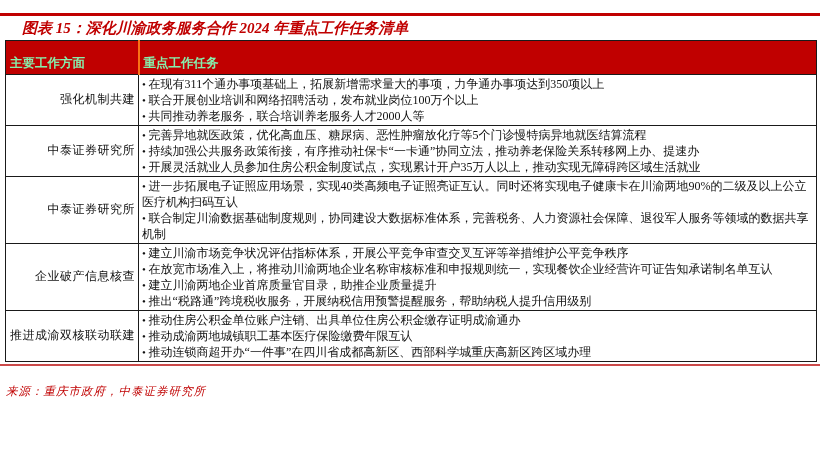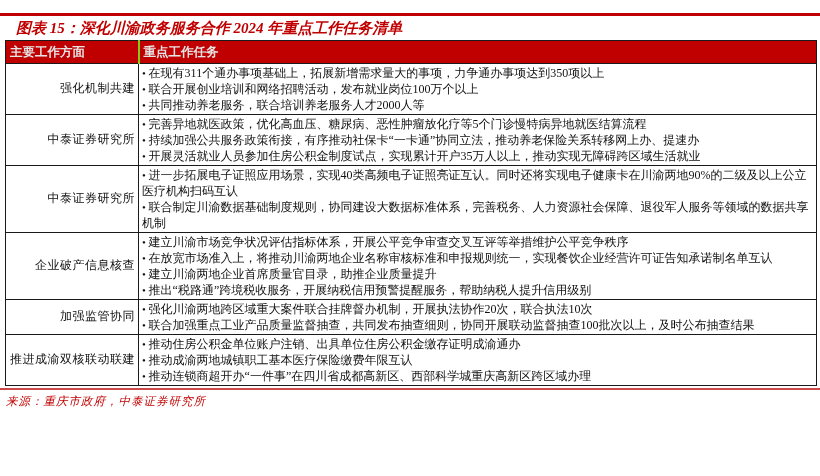--- a/index.html
+++ b/index.html
@@ -17,39 +17,39 @@
     margin-top: 13px;
     height: 3px;
     background: var(--accent, #C00000);
   }
   .chart-title {
     color: var(--accent, #C00000);
     font-weight: bold;
     font-style: italic;
     font-size: 15px;
     line-height: 18px;
-    padding: 3px 6px 3px 16px;
+    padding: 3px 6px 3px 22px;
   }
   table.task-table {
     border-collapse: collapse;
     table-layout: fixed;
     width: 812px;
     margin: 0 4px 0 5px;
   }
   table.task-table col.c1 { width: 133px; }
   table.task-table th {
     background: var(--accent, #C00000);
-    color: #e5e5e5;
+    color: #86efac;
     font-size: 12.5px;
     font-weight: bold;
     text-align: left;
-    padding: 3px 4px 2px 4px;
+    padding: 14px 4px 2px 4px;
     border: 1px solid #1a1a1a;
   }
-  table.task-table th + th { border-left: 2px solid #84cc16; }
+  table.task-table th + th { border-left: 2px solid #f97316; }
   table.task-table td {
     border: 1px solid #1a1a1a;
     font-size: 12px;
     line-height: 16px;
     padding: 1px 3px;
     vertical-align: middle;
   }
   td.aspect {
     text-align: right;
     letter-spacing: 0.5px;
@@ -59,21 +59,21 @@
   .bullet { font-size: 11px; }
   .bottom-rule {
     height: 2px;
     background: #cc4a4a;
     margin-top: 2px;
   }
   .source-note {
     color: var(--accent, #C00000);
     font-style: italic;
     font-size: 11.5px;
-    padding: 4px 0 0 6px;
+    padding: 18px 0 0 6px;
     letter-spacing: 1px;
   }
 </style>
 </head>
 <body>
 
 <div class="page">
   <div class="top-rule"></div>
   <div class="chart-title">图表 15：深化川渝政务服务合作 2024 年重点工作任务清单</div>
 
@@ -115,27 +115,20 @@
         <tr>
           <td class="aspect">企业破产信息核查</td>
           <td class="tasks">
             <div class="task"><span class="bullet">• </span>建立川渝市场竞争状况评估指标体系，开展公平竞争审查交叉互评等举措维护公平竞争秩序</div>
             <div class="task"><span class="bullet">• </span>在放宽市场准入上，将推动川渝两地企业名称审核标准和申报规则统一，实现餐饮企业经营许可证告知承诺制名单互认</div>
             <div class="task"><span class="bullet">• </span>建立川渝两地企业首席质量官目录，助推企业质量提升</div>
             <div class="task"><span class="bullet">• </span>推出“税路通”跨境税收服务，开展纳税信用预警提醒服务，帮助纳税人提升信用级别</div>
           </td>
         </tr>
         <tr>
-          <td class="aspect">加强监管协同</td>
-          <td class="tasks">
-            <div class="task"><span class="bullet">• </span>强化川渝两地跨区域重大案件联合挂牌督办机制，开展执法协作20次，联合执法10次</div>
-            <div class="task"><span class="bullet">• </span>联合加强重点工业产品质量监督抽查，共同发布抽查细则，协同开展联动监督抽查100批次以上，及时公布抽查结果</div>
-          </td>
-        </tr>
-        <tr>
           <td class="aspect">推进成渝双核联动联建</td>
           <td class="tasks">
             <div class="task"><span class="bullet">• </span>推动住房公积金单位账户注销、出具单位住房公积金缴存证明成渝通办</div>
             <div class="task"><span class="bullet">• </span>推动成渝两地城镇职工基本医疗保险缴费年限互认</div>
             <div class="task"><span class="bullet">• </span>推动连锁商超开办“一件事”在四川省成都高新区、西部科学城重庆高新区跨区域办理</div>
           </td>
         </tr>
       </tbody>
   </table>
 

